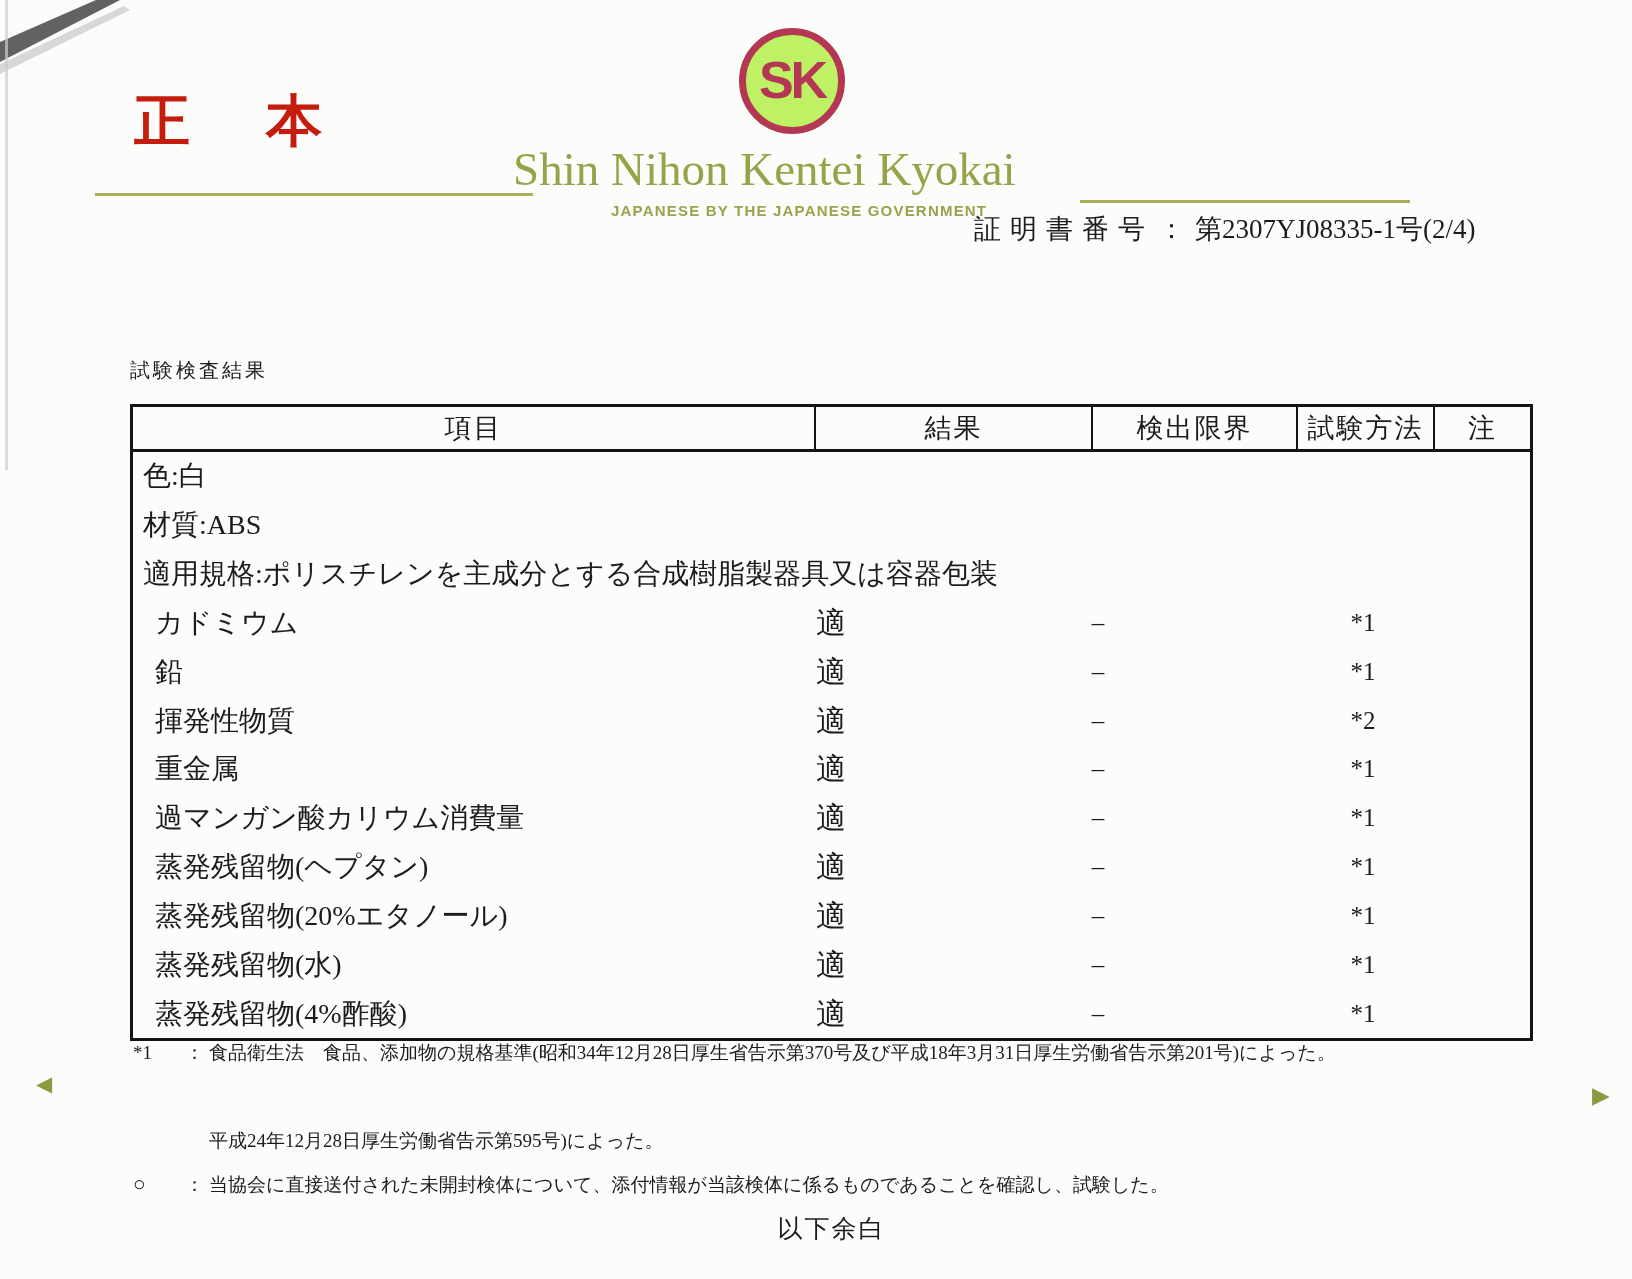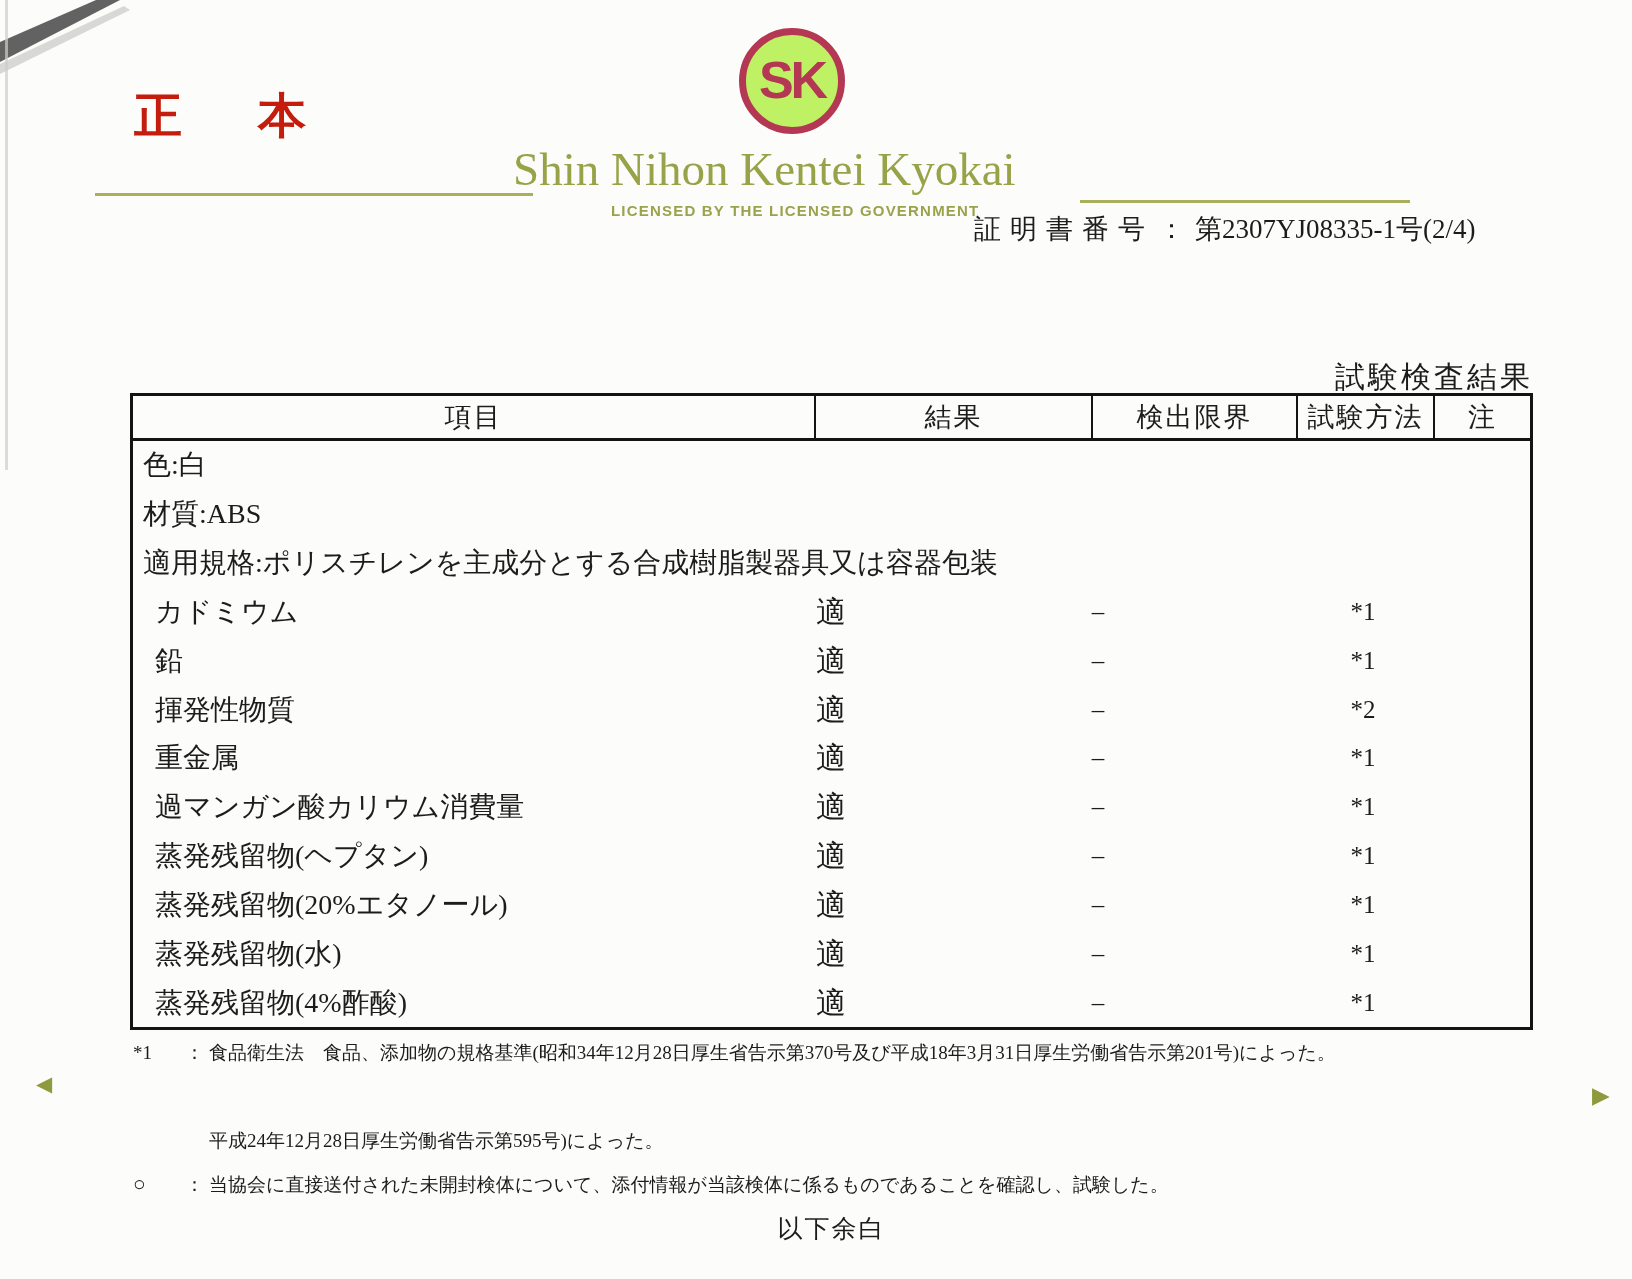--- a/index.html
+++ b/index.html
@@ -7,21 +7,21 @@
     position:relative; width:1632px; height:1279px; overflow:hidden;
     background:#fcfcfa;
     font-family:"Liberation Serif","DejaVu Serif",serif;
     color:#1c1c1c;
   }
   
   .corner{position:absolute; top:0; left:0;}
   
   .stamp{
     position:absolute; left:134px; top:84px;
-    font-size:48px; font-weight:bold; letter-spacing:76px;
+    font-size:56px; font-weight:bold; letter-spacing:76px;
     color:#c41c0d; white-space:nowrap;
   }
   
   .logo{
     position:absolute; left:739px; top:28px; width:92px; height:92px;
     border:7px solid #b43853; border-radius:50%;
     display:flex; align-items:center; justify-content:center;
     background:#bef264;
   }
   .logo span{
@@ -42,25 +42,25 @@
     font-size:15px; font-weight:bold; letter-spacing:1.2px; color:#9aa34c;
     white-space:nowrap;
   }
   .cert{
     position:absolute; left:974px; top:211px; font-size:27px; white-space:nowrap;
   }
   .cert-label{letter-spacing:9px;}
   .cert-sep{margin:0 10px 0 4px;}
   .section-title{
     position:absolute; left:130px; top:357px; width:1403px;
-    text-align:right; font-size:30px; letter-spacing:3px;
+    text-align:left; font-size:20px; letter-spacing:3px;
   }
   
   .rtable{
-    position:absolute; left:130px; top:393px; width:1397px; height:631px;
+    position:absolute; left:130px; top:404px; width:1397px; height:631px;
     border:3px solid #141414; background:transparent;
   }
   .thead{display:flex; height:42px; border-bottom:3px solid #141414;}
   .thead .hc{
     display:flex; align-items:center; justify-content:center;
     font-size:27px; letter-spacing:2px; border-right:2px solid #141414;
     box-sizing:border-box;
   }
   .thead .hc:last-child{border-right:none;}
   .h1{width:683px;} .h2{width:277px;} .h3{width:205px;} .h4{width:137px;} .h5{flex:1;}
@@ -102,21 +102,21 @@
   </svg>
 
   <div class="stamp">正本</div>
 
   <div class="logo">
     <span>SK</span>
   </div>
 
   <div class="rule rule-left"></div>
   <div class="org">Shin Nihon Kentei Kyokai</div>
-  <div class="licensed">LICENSED BY THE LICENSED GOVERNMENT</div>
+  <div class="licensed">JAPANESE BY THE JAPANESE GOVERNMENT</div>
   <div class="rule rule-right"></div>
 
   <div class="cert">
     <span class="cert-label">証明書番号</span><span class="cert-sep">：</span><span>第2307YJ08335-1号(2/4)</span>
   </div>
 
   <div class="section-title">試験検査結果</div>
 
   <div class="rtable">
     <div class="thead">

